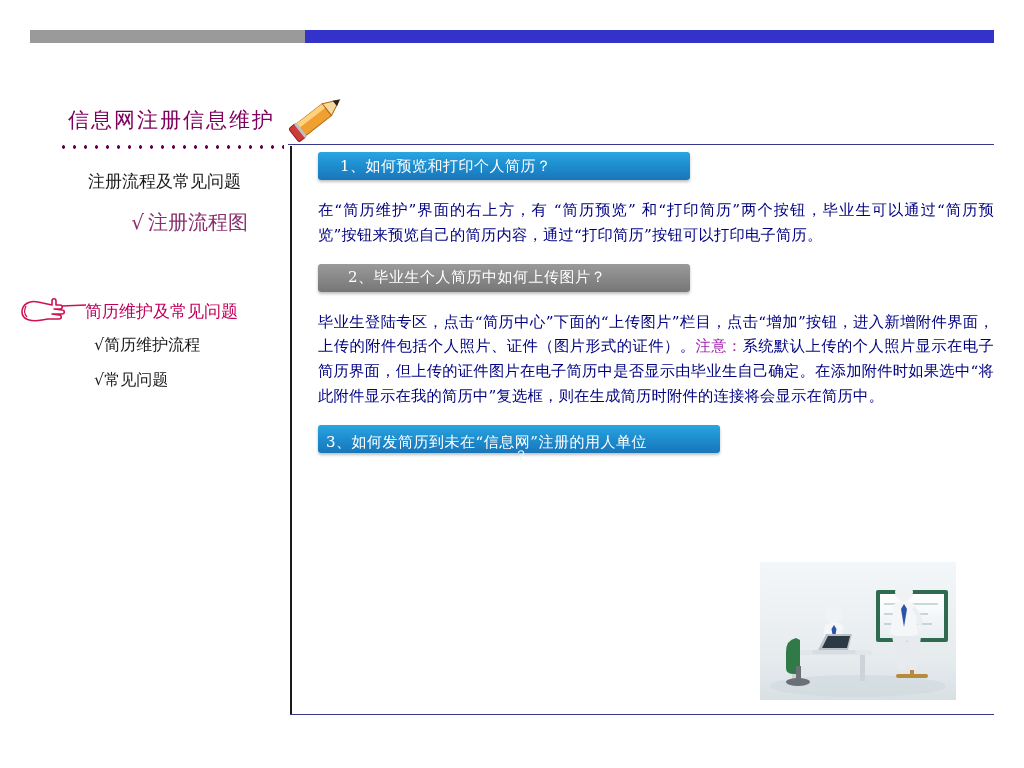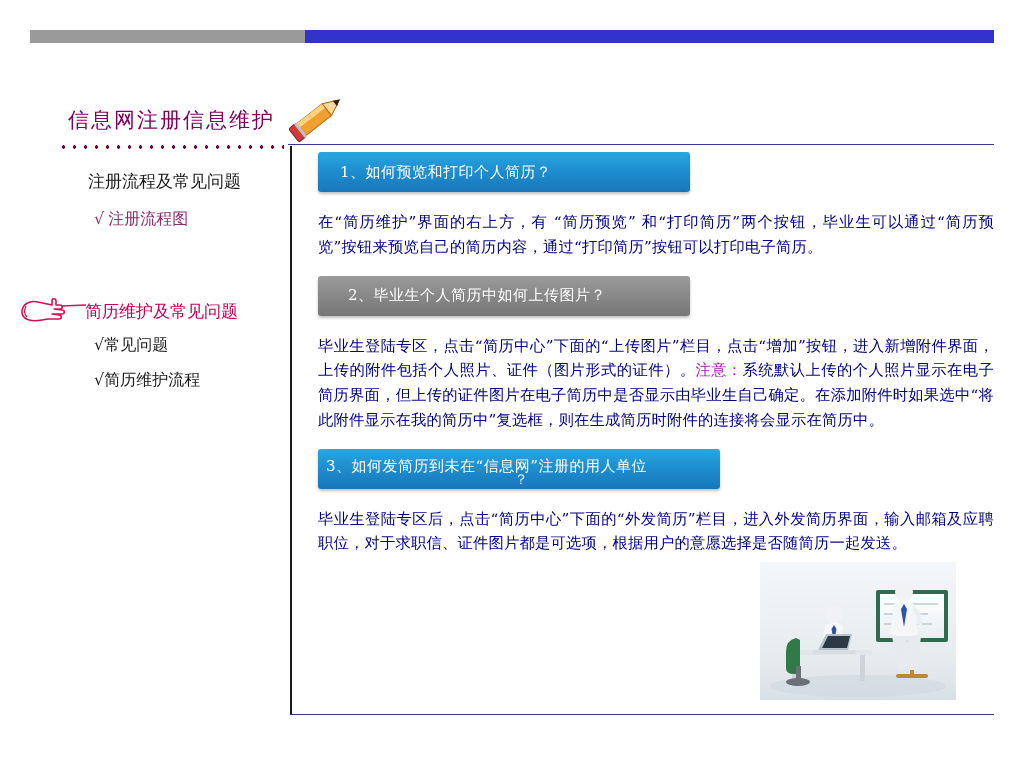--- a/index.html
+++ b/index.html
@@ -122,24 +122,25 @@
   .nav-head {
     font-family: "DejaVu Serif", serif;
     font-size: 17px;
     color: #1a1a1a;
     margin: 0 0 16px 28px;
     white-space: nowrap;
     font-weight: 500;
   }
   .nav-sub {
     font-family: "DejaVu Serif", serif;
-    font-size: 16px;
+    font-size: 20px;
     color: #8a2f6e;
     margin: 0 0 14px 34px;
     white-space: nowrap;
+    text-align: center;
   }
   .nav-sub .tick {
     color: #8a2f6e;
     margin-right: 4px;
   }
   .nav-head2 {
     position: absolute;
     left: 25px;
     top: 130px;
     font-family: "DejaVu Serif", serif;
@@ -172,21 +173,21 @@
   }
 
   
   .content {
     position: absolute;
     left: 318px;
     top: 152px;
     width: 676px;
   }
   .banner {
-    height: 40px;
+    height: 28px;
     border-radius: 3px;
     display: flex;
     align-items: center;
     padding-left: 22px;
     box-sizing: border-box;
     font-family: "DejaVu Serif", serif;
     font-size: 15px;
     color: #ffffff;
     letter-spacing: 0.5px;
     position: relative;
@@ -283,24 +284,24 @@
     <div class="nav-head2">简历维护及常见问题</div>
 
     <svg class="hand" viewBox="0 0 76 38">
       <path d="M4 20 C4 12 12 8 20 10 L34 13 L34 9 C34 6 38 6 38 9 L38 13 L42 13 C45 13 45 17 42 17 L36 17 L44 18 C47 18 47 22 44 22 L34 22 L41 23 C44 23 44 27 41 27 L30 27 L24 28 C14 30 4 28 4 20 Z" fill="#ffffff" stroke="#d01050" stroke-width="1.6" stroke-linejoin="round"></path>
         <path d="M8 14 C6 18 6 22 9 25" fill="none" stroke="#d01050" stroke-width="1.2"></path>
         <line x1="44" y1="14" x2="68" y2="13" stroke="#d01050" stroke-width="1.6"></line>
     </svg>
 
     <div class="nav-group2">
       <div class="nav-sub2">
-        <span class="tick">√</span><span>常见问题</span>
+        <span class="tick">√</span><span>简历维护流程</span>
       </div>
       <div class="nav-sub2">
-        <span class="tick">√</span><span>简历维护流程</span>
+        <span class="tick">√</span><span>常见问题</span>
       </div>
     </div>
   </div>
 
   <div class="content">
 
     <div class="banner b1">
       <span>1、如何预览和打印个人简历？</span>
     </div>
     <div class="gap-a"></div>
@@ -312,21 +313,20 @@
     </div>
     <div class="gap-a"></div>
     <div class="para"><span>毕业生登陆专区，点击“简历中心”下面的“上传图片”栏目，点击“增加”按钮，进入新增附件界面，上传的附件包括个人照片、证件（图片形式的证件）。</span><span class="warn">注意：</span><span>系统默认上传的个人照片显示在电子简历界面，但上传的证件图片在电子简历中是否显示由毕业生自己确定。在添加附件时如果选中“将此附件显示在我的简历中”复选框，则在生成简历时附件的连接将会显示在简历中。</span></div>
 
     <div class="gap-b"></div>
     <div class="banner b3">
       <span>3、如何发简历到未在“信息网”注册的用人单位</span>
       <span class="q">？</span>
     </div>
     <div class="gap-a"></div>
-    <div class="para">毕业生登陆专区后，点击“简历中心”下面的“外发简历”栏目，进入外发简历界面，输入邮箱及应聘职位，对于求职信、证件图片都是可选项，根据用户的意愿选择是否随简历一起发送。</div>
   </div>
 
   <div class="photo">
     <svg viewBox="0 0 196 138" width="196" height="138">
       <defs>
         <linearGradient id="bgg" x1="0" y1="0" x2="0" y2="1">
           <stop offset="0%" stop-color="#f4f7f9"></stop>
           <stop offset="70%" stop-color="#e6ebee"></stop>
           <stop offset="100%" stop-color="#d9e0e4"></stop>
         </linearGradient>

